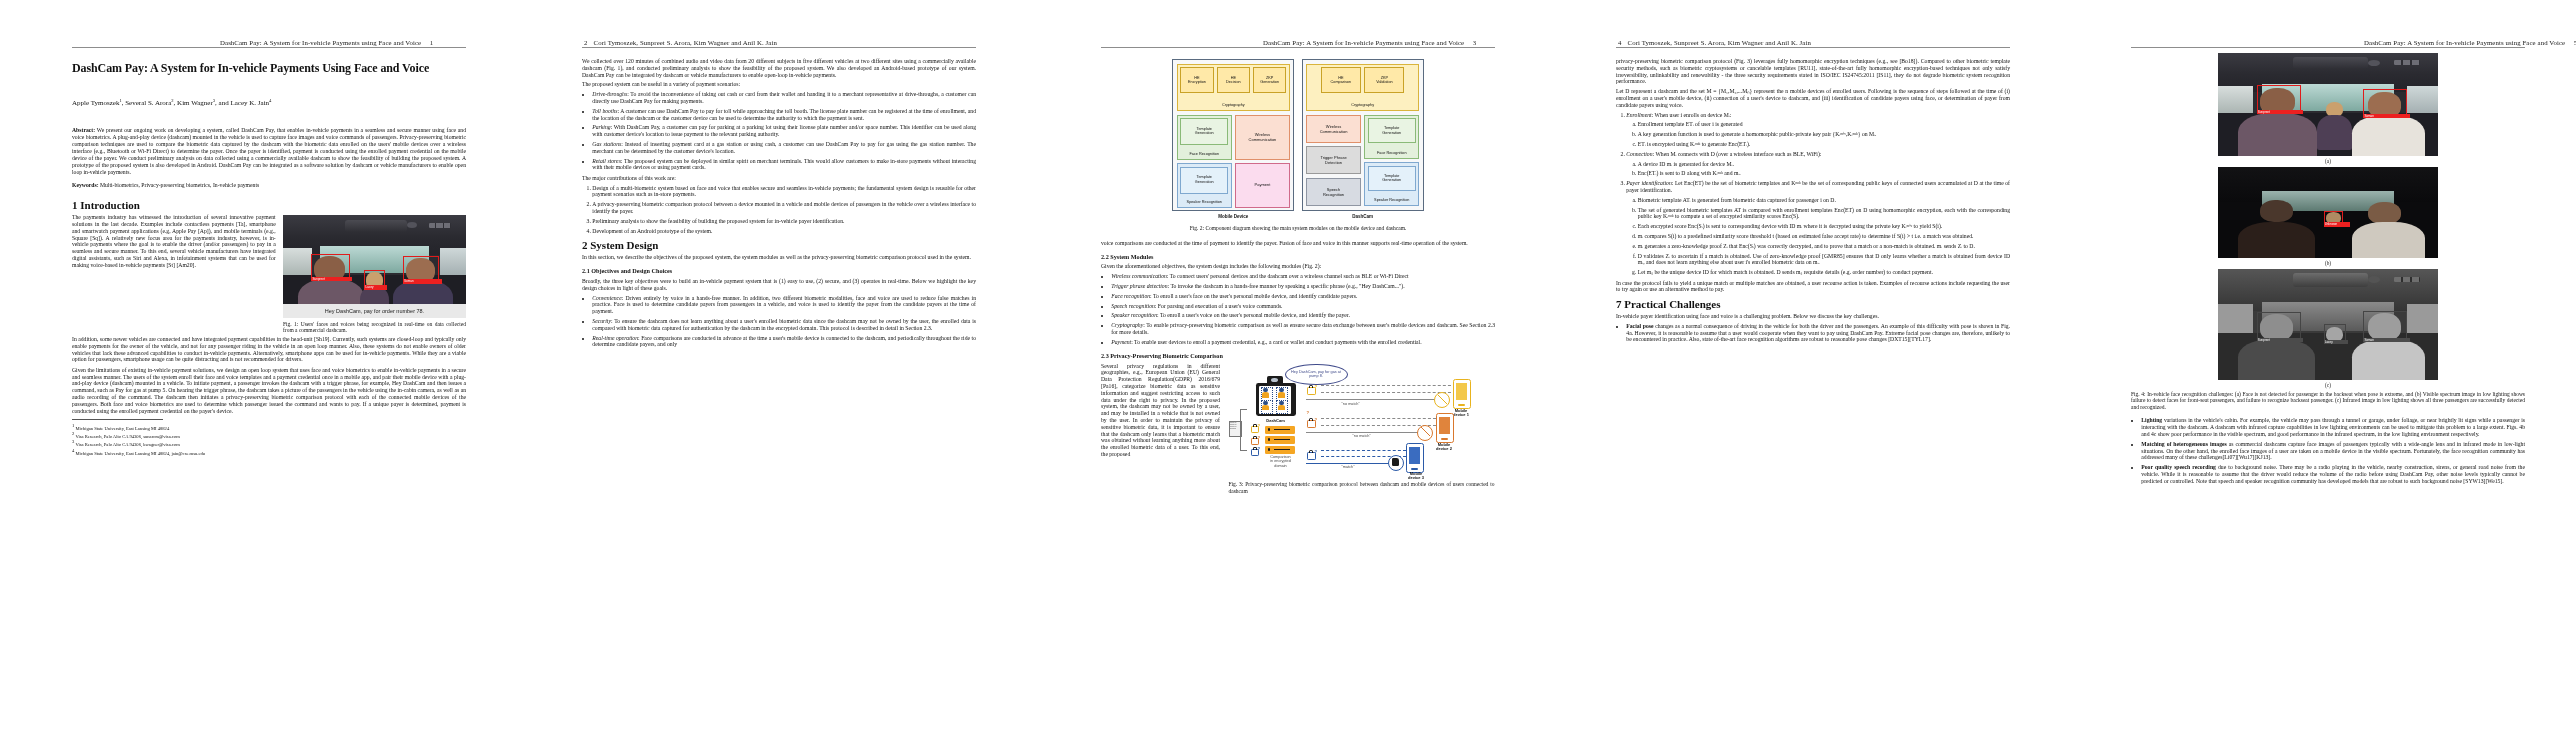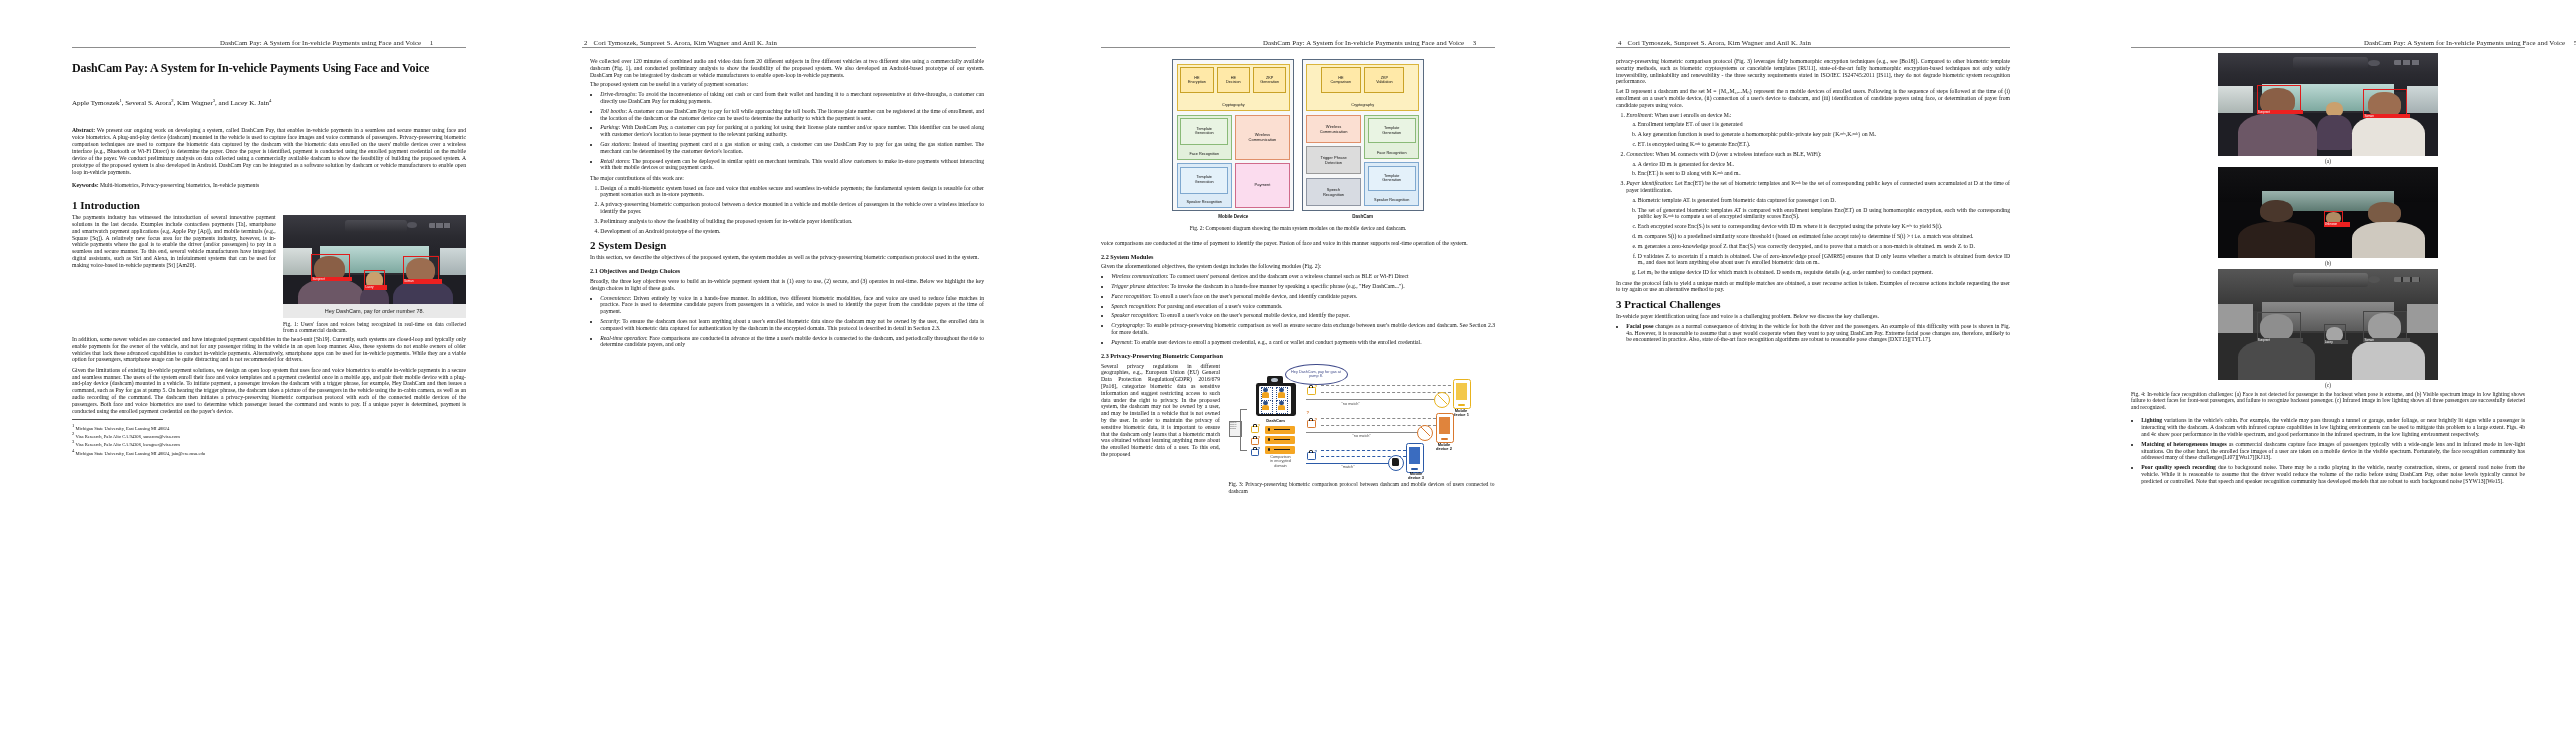--- a/index.html
+++ b/index.html
@@ -186,21 +186,21 @@
       <div class="fn"><span class="sup">4</span> <span>Michigan State University, East Lansing MI 48824, jain@cse.msu.edu</span></div>
     </div>
   </div>
 
   <div class="page" style="left:510px;width:510px;">
     <div class="hdr" style="left:74px;top:39px;">
       <span>2</span><span style="display:inline-block;width:6px;"></span><span>Cori Tymoszek, Sunpreet S. Arora, Kim Wagner and Anil K. Jain</span>
     </div>
     <div class="hdr-rule" style="left:72px;top:47px;width:394px;"></div>
 
-    <div class="col tight" style="left:80px;top:58px;width:394px;">
+    <div class="col tight" style="left:72px;top:58px;width:394px;">
       <p>We collected over 120 minutes of combined audio and video data from 20 different subjects in five different vehicles at two different sites using a commercially available dashcam (Fig. 1), and conducted preliminary analysis to show the feasibility of the proposed system. We also developed an Android-based prototype of our system. DashCam Pay can be integrated by dashcam or vehicle manufacturers to enable open-loop in-vehicle payments.</p>
       <p>The proposed system can be useful in a variety of payment scenarios:</p>
       <ul class="bul">
         <li><span class="ital">Drive-throughs</span><span>: To avoid the inconvenience of taking out cash or card from their wallet and handing it to a merchant representative at drive-throughs, a customer can directly use DashCam Pay for making payments.</span></li>
         <li><span class="ital">Toll booths</span><span>: A customer can use DashCam Pay to pay for toll while approaching the toll booth. The license plate number can be registered at the time of enrollment, and the location of the dashcam or the customer device can be used to determine the authority to which the payment is sent.</span></li>
         <li><span class="ital">Parking</span><span>: With DashCam Pay, a customer can pay for parking at a parking lot using their license plate number and/or space number. This identifier can be used along with customer device's location to issue payment to the relevant parking authority.</span></li>
         <li><span class="ital">Gas stations</span><span>: Instead of inserting payment card at a gas station or using cash, a customer can use DashCam Pay to pay for gas using the gas station number. The merchant can be determined by the customer device's location.</span></li>
         <li><span class="ital">Retail stores</span><span>: The proposed system can be deployed in similar spirit on merchant terminals. This would allow customers to make in-store payments without interacting with their mobile devices or using payment cards.</span></li>
       </ul>
       <p>The major contributions of this work are:</p>
@@ -457,21 +457,21 @@
             <li>Each encrypted score Enc(Sᵢ) is sent to corresponding device with ID mᵢ where it is decrypted using the private key Kᵢᵖʳⁱᵛ to yield S(i).</li>
             <li>mᵢ compares S(i) to a predefined similarity score threshold t (based on estimated false accept rate) to determine if S(i) &gt; t i.e. a match was obtained.</li>
             <li>mᵢ generates a zero-knowledge proof Zᵢ that Enc(Sᵢ) was correctly decrypted, and to prove that a match or a non-match is obtained. mᵢ sends Zᵢ to D.</li>
             <li>D validates Zᵢ to ascertain if a match is obtained. Use of zero-knowledge proof [GMR85] ensures that D only learns whether a match is obtained from device ID mᵢ, and does not learn anything else about user i's enrolled biometric data on mᵢ.</li>
             <li>Let mₛ be the unique device ID for which match is obtained. D sends mₛ requisite details (e.g. order number) to conduct payment.</li>
           </ol>
         </li>
       </ol>
 
       <p>In case the protocol fails to yield a unique match or multiple matches are obtained, a user recourse action is taken. Examples of recourse actions include requesting the user to try again or use an alternative method to pay.</p>
-      <div class="sec-h">3   Practical Challenges</div>
+      <div class="sec-h">7   Practical Challenges</div>
       <p>In-vehicle payer identification using face and voice is a challenging problem. Below we discuss the key challenges.</p>
       <ul class="bul">
         <li><span class="bold">Facial pose</span><span> changes as a normal consequence of driving in the vehicle for both the driver and the passengers. An example of this difficulty with pose is shown in Fig. 4a. However, it is reasonable to assume that a user would cooperate when they want to pay using DashCam Pay. Extreme facial pose changes are, therefore, unlikely to be encountered in practice. Also, state of-the-art face recognition algorithms are robust to reasonable pose changes [DXT15][TYL17].</span></li>
       </ul>
     </div>
   </div>
 
   <div class="page" style="left:2029px;width:547px;">
     <div class="hdr" style="left:335px;top:39px;">
       <span>DashCam Pay: A System for In-vehicle Payments using Face and Voice</span><span style="display:inline-block;width:8.5px;"></span><span>5</span>

